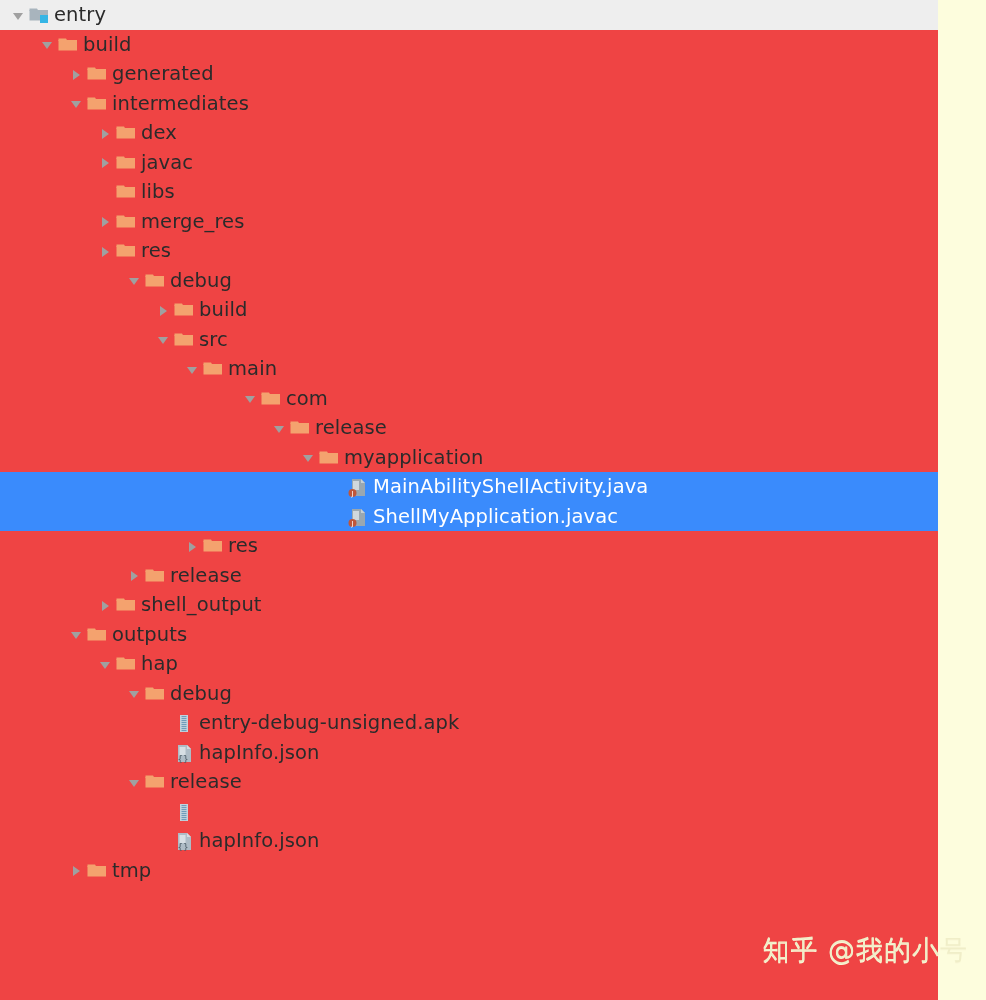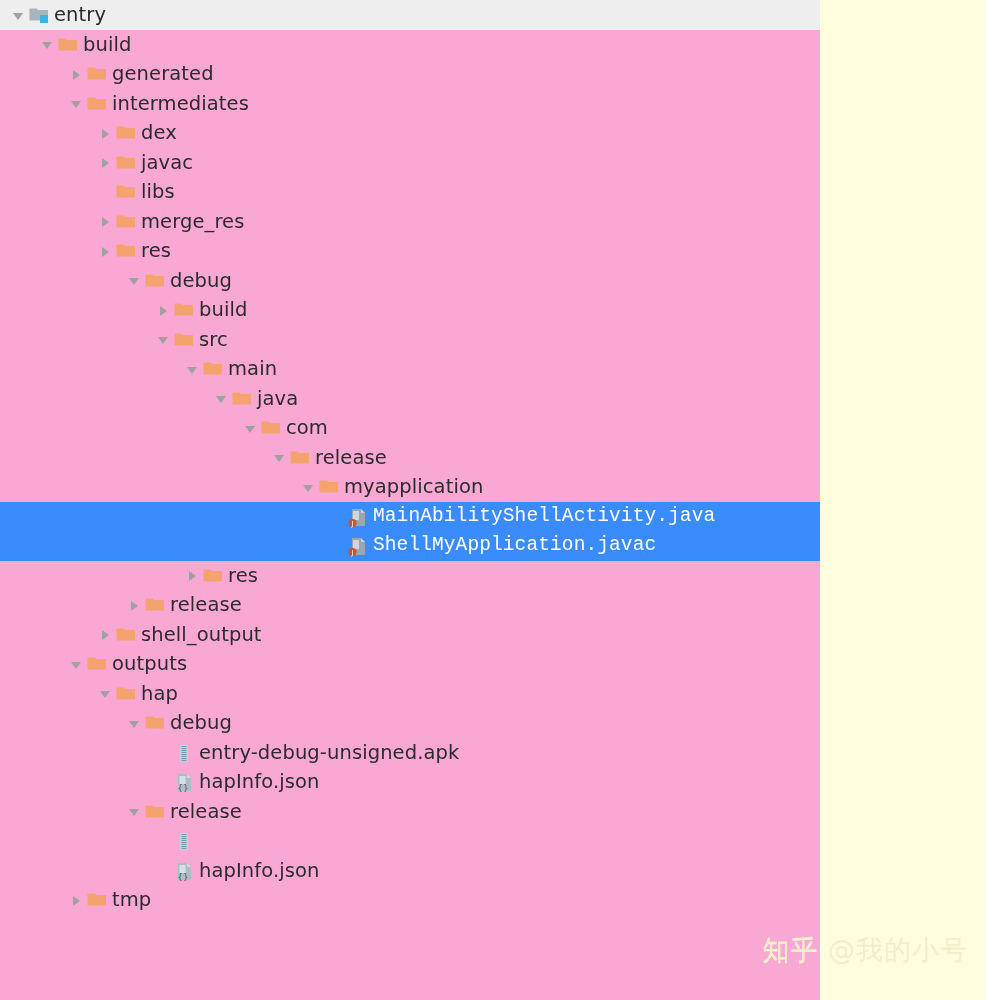--- a/index.html
+++ b/index.html
@@ -5,23 +5,23 @@
 <style>
   html, body {
     margin: 0; padding: 0;
     width: 986px; height: 1000px;
     overflow: hidden;
     background: #fdfddd;
     font-family: "DejaVu Sans", "Liberation Sans", sans-serif;
   }
   #tree {
     position: relative;
-    width: 820px;
+    width: 938px;
     height: 1000px;
-    background: #f9a8d4;
+    background: #ef4444;
   }
   .row {
     position: relative;
     height: 29.5px;
     display: flex;
     align-items: center;
     white-space: nowrap;
     background: transparent;
   }
   .row.header-row { background: #eeeeee; }
@@ -40,21 +40,21 @@
   }
   .icon svg { position: absolute; left: 1px; top: 6px; }
   .label {
     flex: 0 0 auto;
     font-size: 19.5px;
     color: #2b2b2b;
     letter-spacing: 0.1px;
     line-height: 29.5px;
     padding-left: 2px;
   }
-  .row.selected .label { color: #ffffff; font-family: Liberation Mono, monospace; }
+  .row.selected .label { color: #ffffff; }
   .watermark {
     position: absolute;
     right: 18px;
     bottom: 32px;
     font-size: 27px;
     color: #f0eec8;
     font-family: "DejaVu Sans", "Liberation Sans", sans-serif;
     letter-spacing: 1px;
     pointer-events: none;
     text-shadow: 0 1px 0 #faf8d8;
@@ -250,35 +250,20 @@
       </span>
       <span class="icon">
         <svg width="22" height="18" viewBox="0 0 22 18">
           <path d="M0.5 2.5 L8 2.5 L9.6 5 L0.5 5 Z" fill="#f4a26e"></path>
           <path d="M0.5 4 L19 4 L19 14.5 L0.5 14.5 Z" fill="#f4a26e"></path>
         </svg>
       </span>
       <span class="label">main</span>
     </div>
     <div class="row">
-      <span class="indent" style="width: 211px;"></span>
-      <span class="twisty">
-        <svg width="12" height="12" viewBox="0 0 12 12">
-          <path fill="#a0a0a0" d="M1 3 L11 3 L6 10 Z"></path>
-        </svg>
-      </span>
-      <span class="icon">
-        <svg width="22" height="18" viewBox="0 0 22 18">
-          <path d="M0.5 2.5 L8 2.5 L9.6 5 L0.5 5 Z" fill="#f4a26e"></path>
-          <path d="M0.5 4 L19 4 L19 14.5 L0.5 14.5 Z" fill="#f4a26e"></path>
-        </svg>
-      </span>
-      <span class="label">java</span>
-    </div>
-    <div class="row">
       <span class="indent" style="width: 240px;"></span>
       <span class="twisty">
         <svg width="12" height="12" viewBox="0 0 12 12">
           <path fill="#a0a0a0" d="M1 3 L11 3 L6 10 Z"></path>
         </svg>
       </span>
       <span class="icon">
         <svg width="22" height="18" viewBox="0 0 22 18">
           <path d="M0.5 2.5 L8 2.5 L9.6 5 L0.5 5 Z" fill="#f4a26e"></path>
           <path d="M0.5 4 L19 4 L19 14.5 L0.5 14.5 Z" fill="#f4a26e"></path>

